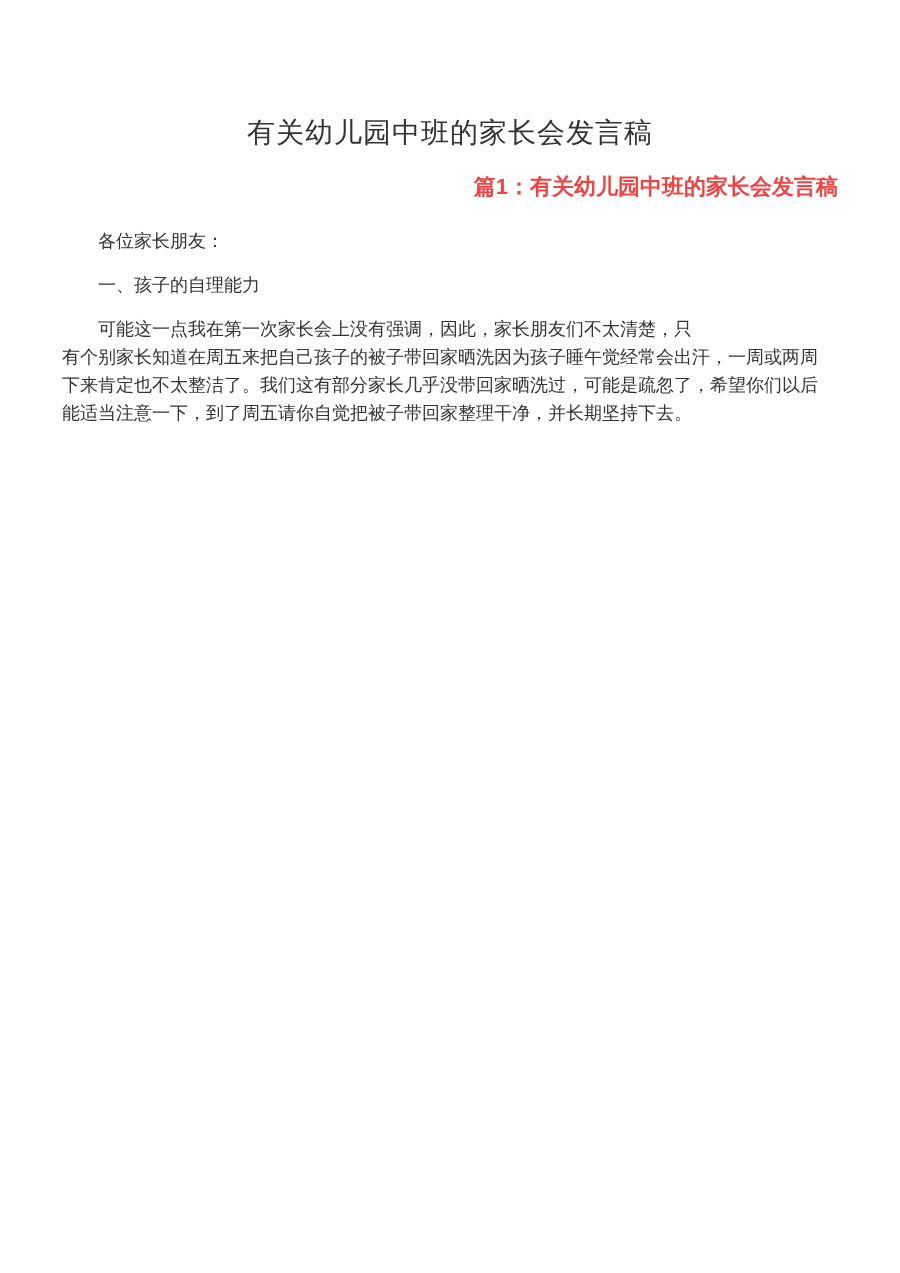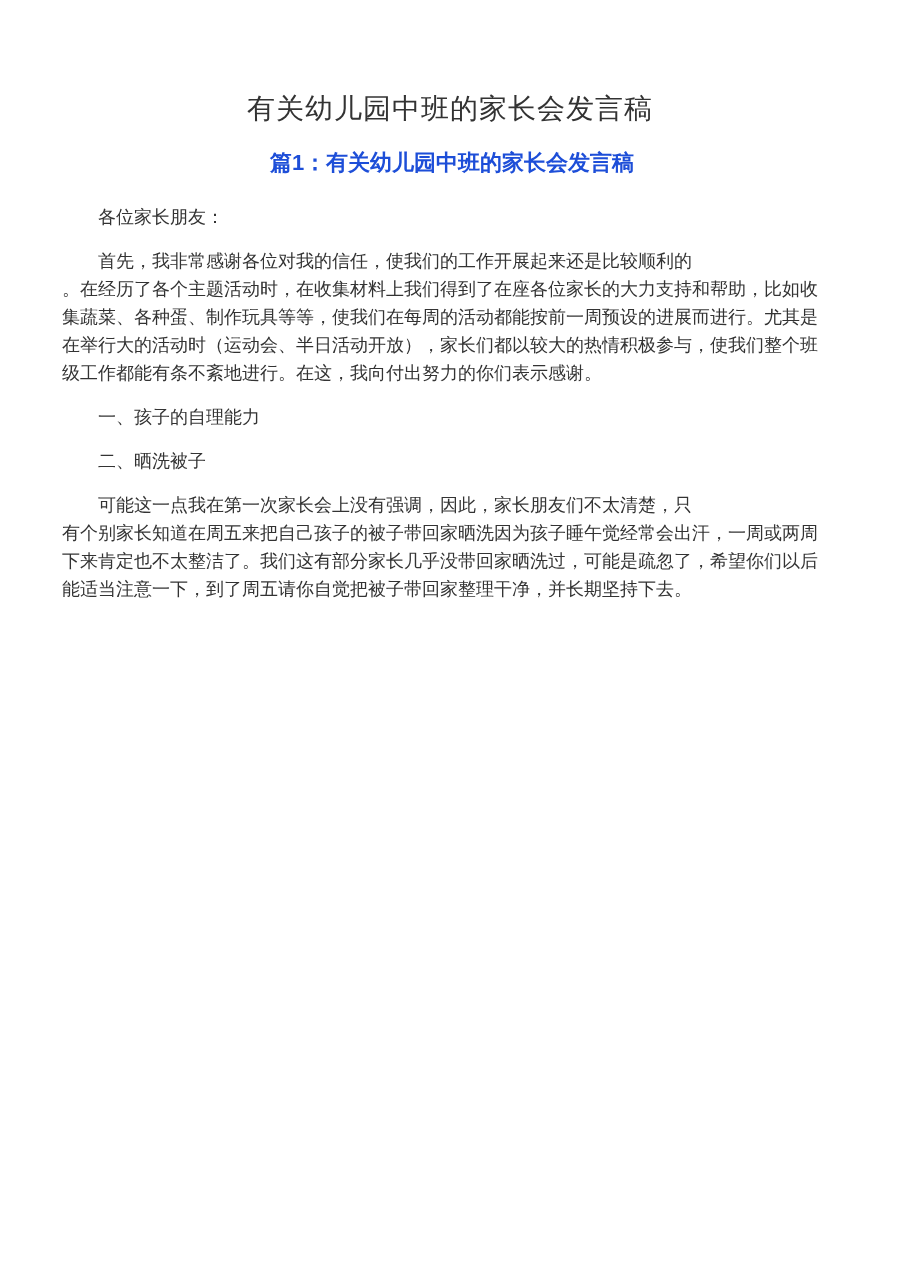--- a/index.html
+++ b/index.html
@@ -6,58 +6,56 @@
     margin: 0;
     padding: 0;
     background: #ffffff;
   }
   .page {
     position: relative;
     box-sizing: border-box;
     width: 900px;
     min-height: 1273px;
     margin: 0 auto;
-    padding: 88px 62px 40px 62px;
+    padding: 112px 62px 40px 62px;
     background: #ffffff;
     color: #333333;
     font-family: "Liberation Sans", "DejaVu Sans", sans-serif;
   }
   .doc-title {
     margin: 0 0 17px 0;
     font-size: 28px;
     font-weight: 400;
     line-height: 42px;
     text-align: center;
     color: #333333;
     letter-spacing: 1px;
   }
   .section-heading {
     margin: 0 0 24px 4px;
     font-size: 22px;
     font-weight: 700;
     line-height: 32px;
-    text-align: center;
-    color: #1d4ed8;
+    text-align: right;
+    color: #ef4444;
   }
   .doc-body { display: block; }
   .para {
     margin: 16px 0;
     font-size: 18px;
     line-height: 28px;
     text-indent: 2em;
     word-break: break-all;
     color: #333333;
   }
 </style>
 </head>
 <body>
 
 <div class="page">
   <h1 class="doc-title">有关幼儿园中班的家长会发言稿</h1>
   <h2 class="section-heading">篇1：有关幼儿园中班的家长会发言稿</h2>
   <div class="doc-body" id="doc-body">
       <p class="para">各位家长朋友：</p>
-      <p class="para">首先，我非常感谢各位对我的信任，使我们的工作开展起来还是比较顺利的<br>。在经历了各个主题活动时，在收集材料上我们得到了在座各位家长的大力支持和帮助，比如收<br>集蔬菜、各种蛋、制作玩具等等，使我们在每周的活动都能按前一周预设的进展而进行。尤其是<br>在举行大的活动时（运动会、半日活动开放），家长们都以较大的热情积极参与，使我们整个班<br>级工作都能有条不紊地进行。在这，我向付出努力的你们表示感谢。</p>
       <p class="para">一、孩子的自理能力</p>
-      <p class="para">二、晒洗被子</p>
       <p class="para">可能这一点我在第一次家长会上没有强调，因此，家长朋友们不太清楚，只<br>有个别家长知道在周五来把自己孩子的被子带回家晒洗因为孩子睡午觉经常会出汗，一周或两周<br>下来肯定也不太整洁了。我们这有部分家长几乎没带回家晒洗过，可能是疏忽了，希望你们以后<br>能适当注意一下，到了周五请你自觉把被子带回家整理干净，并长期坚持下去。</p>
     </div>
 </div>
 
 </body></html>

